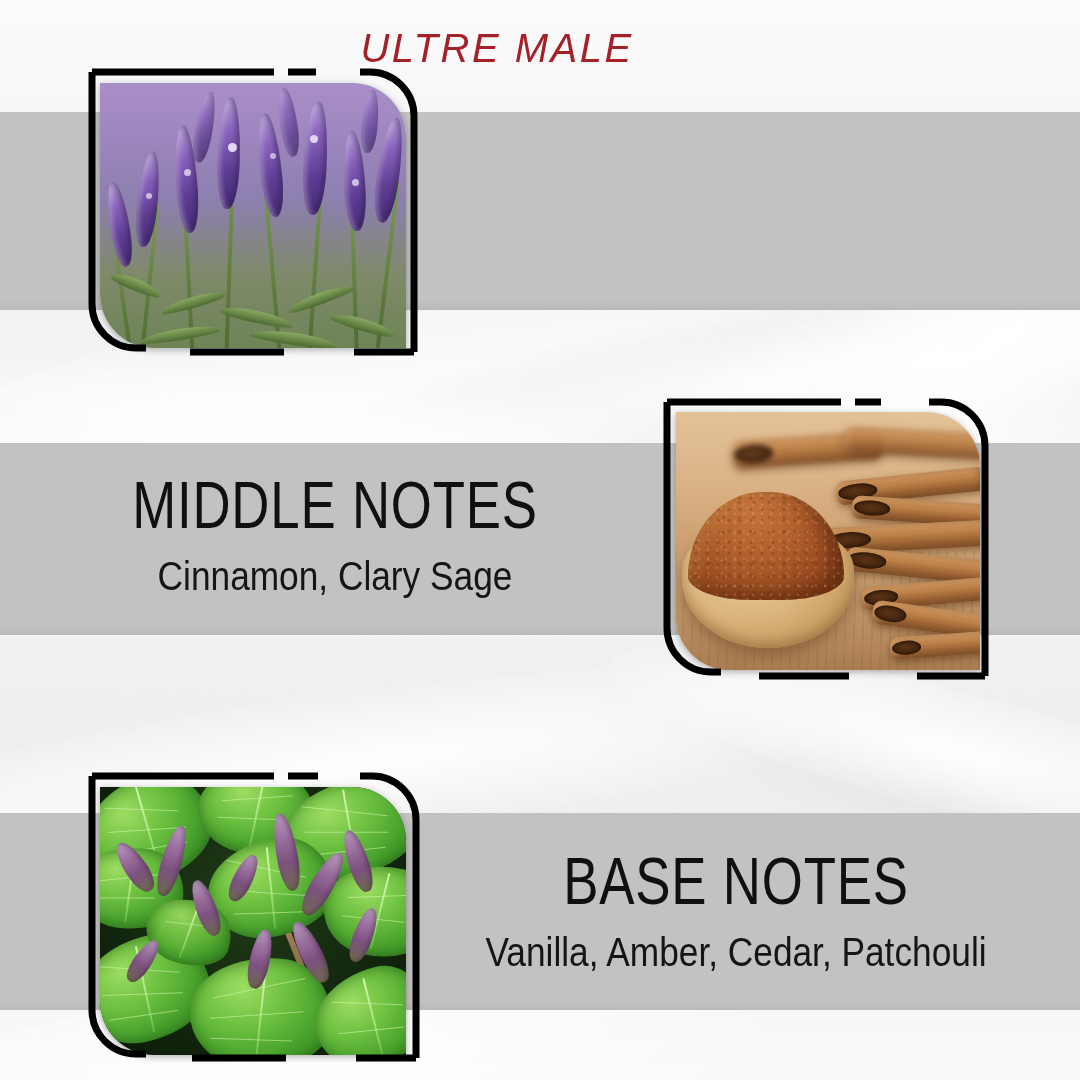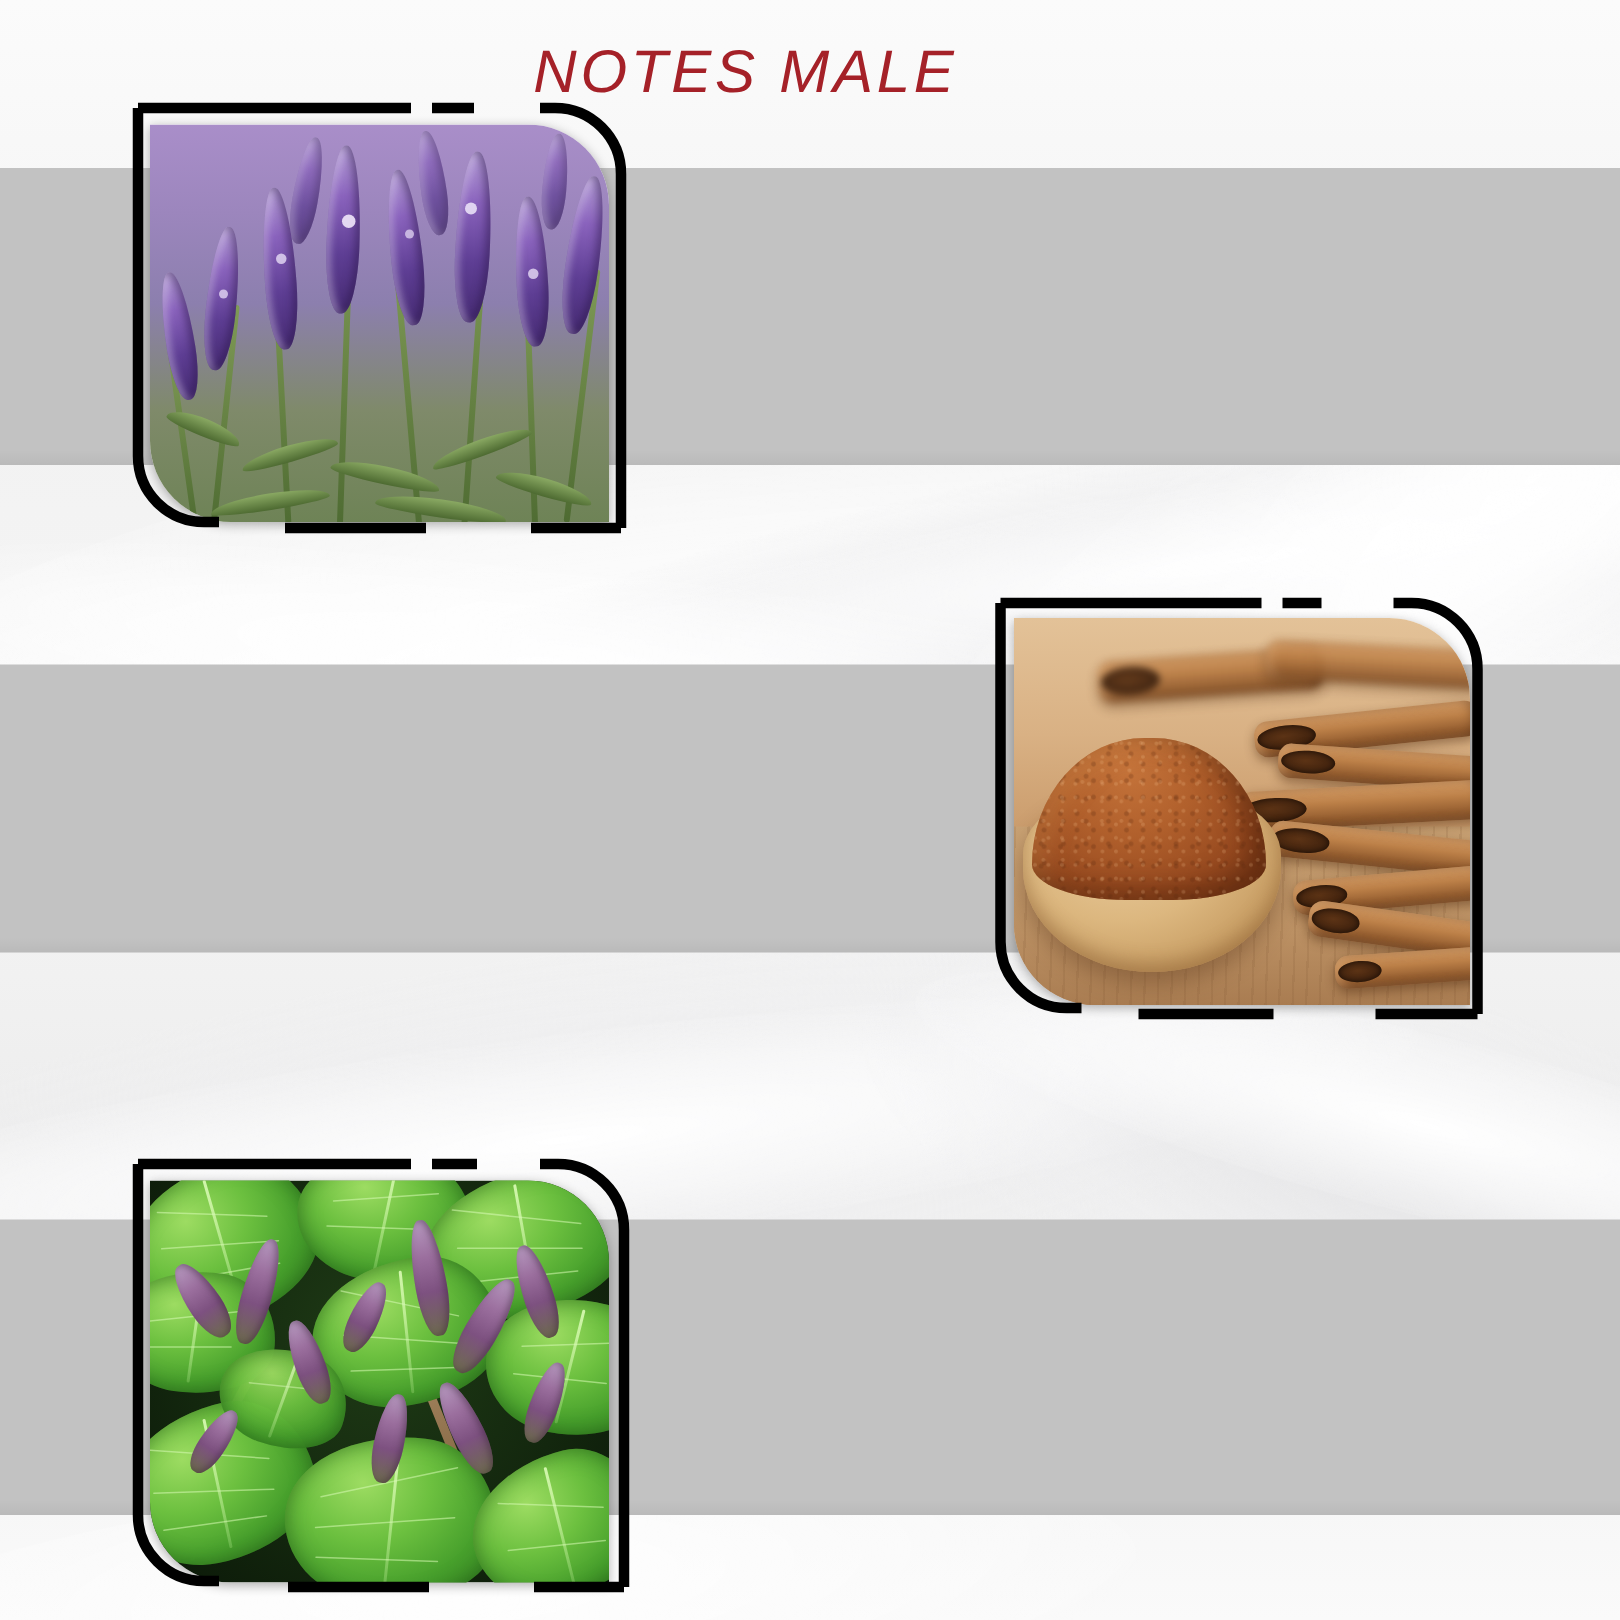--- a/index.html
+++ b/index.html
@@ -285,21 +285,21 @@
   <div class="silk g"></div>
   <div class="silk h"></div>
   <div class="silk i"></div>
   <div class="silk j"></div>
   <div class="silk k"></div>
 
   <div class="band" id="band-top"></div>
   <div class="band" id="band-mid"></div>
   <div class="band" id="band-bot"></div>
 
-  <div id="brand">NOTES MALE</div>
+  <div id="brand">ULTRE MALE</div>
 
   <div class="photo-card" style="left:88px;top:68px;width:330px;height:288px;">
     <div class="photo" style="left:12px;top:15px;width:306px;height:265px;">
       <div class="inner">
         <div class="art-lavender">
 
           <div class="lav-stem" style="left:48px;top:120px;height:150px;transform:rotate(6deg);"></div>
           <div class="lav-stem" style="left:86px;top:100px;height:170px;transform:rotate(-3deg);"></div>
           <div class="lav-stem" style="left:128px;top:70px;height:200px;transform:rotate(2deg);"></div>
           <div class="lav-stem" style="left:170px;top:92px;height:180px;transform:rotate(-5deg);"></div>
@@ -488,15 +488,23 @@
           <path d="M272 4 L284 4 A44 44 0 0 1 328 48 L328 286"></path>
           <path d="M4 4 L4 238 A44 44 0 0 0 48 282 L58 282"></path>
           <path d="M104 286 L198 286"></path>
           <path d="M268 286 L328 286"></path>
         </g>
       </svg>
     </div>
   </div>
 
 
-
+  <div class="note-block" id="note-mid">
+    <div class="note-title">MIDDLE NOTES</div>
+    <div class="note-sub">Cinnamon, Clary Sage</div>
+  </div>
+
+  <div class="note-block" id="note-base">
+    <div class="note-title">BASE NOTES</div>
+    <div class="note-sub">Vanilla, Amber, Cedar, Patchouli</div>
+  </div>
 
 </div>
 
 </body></html>

